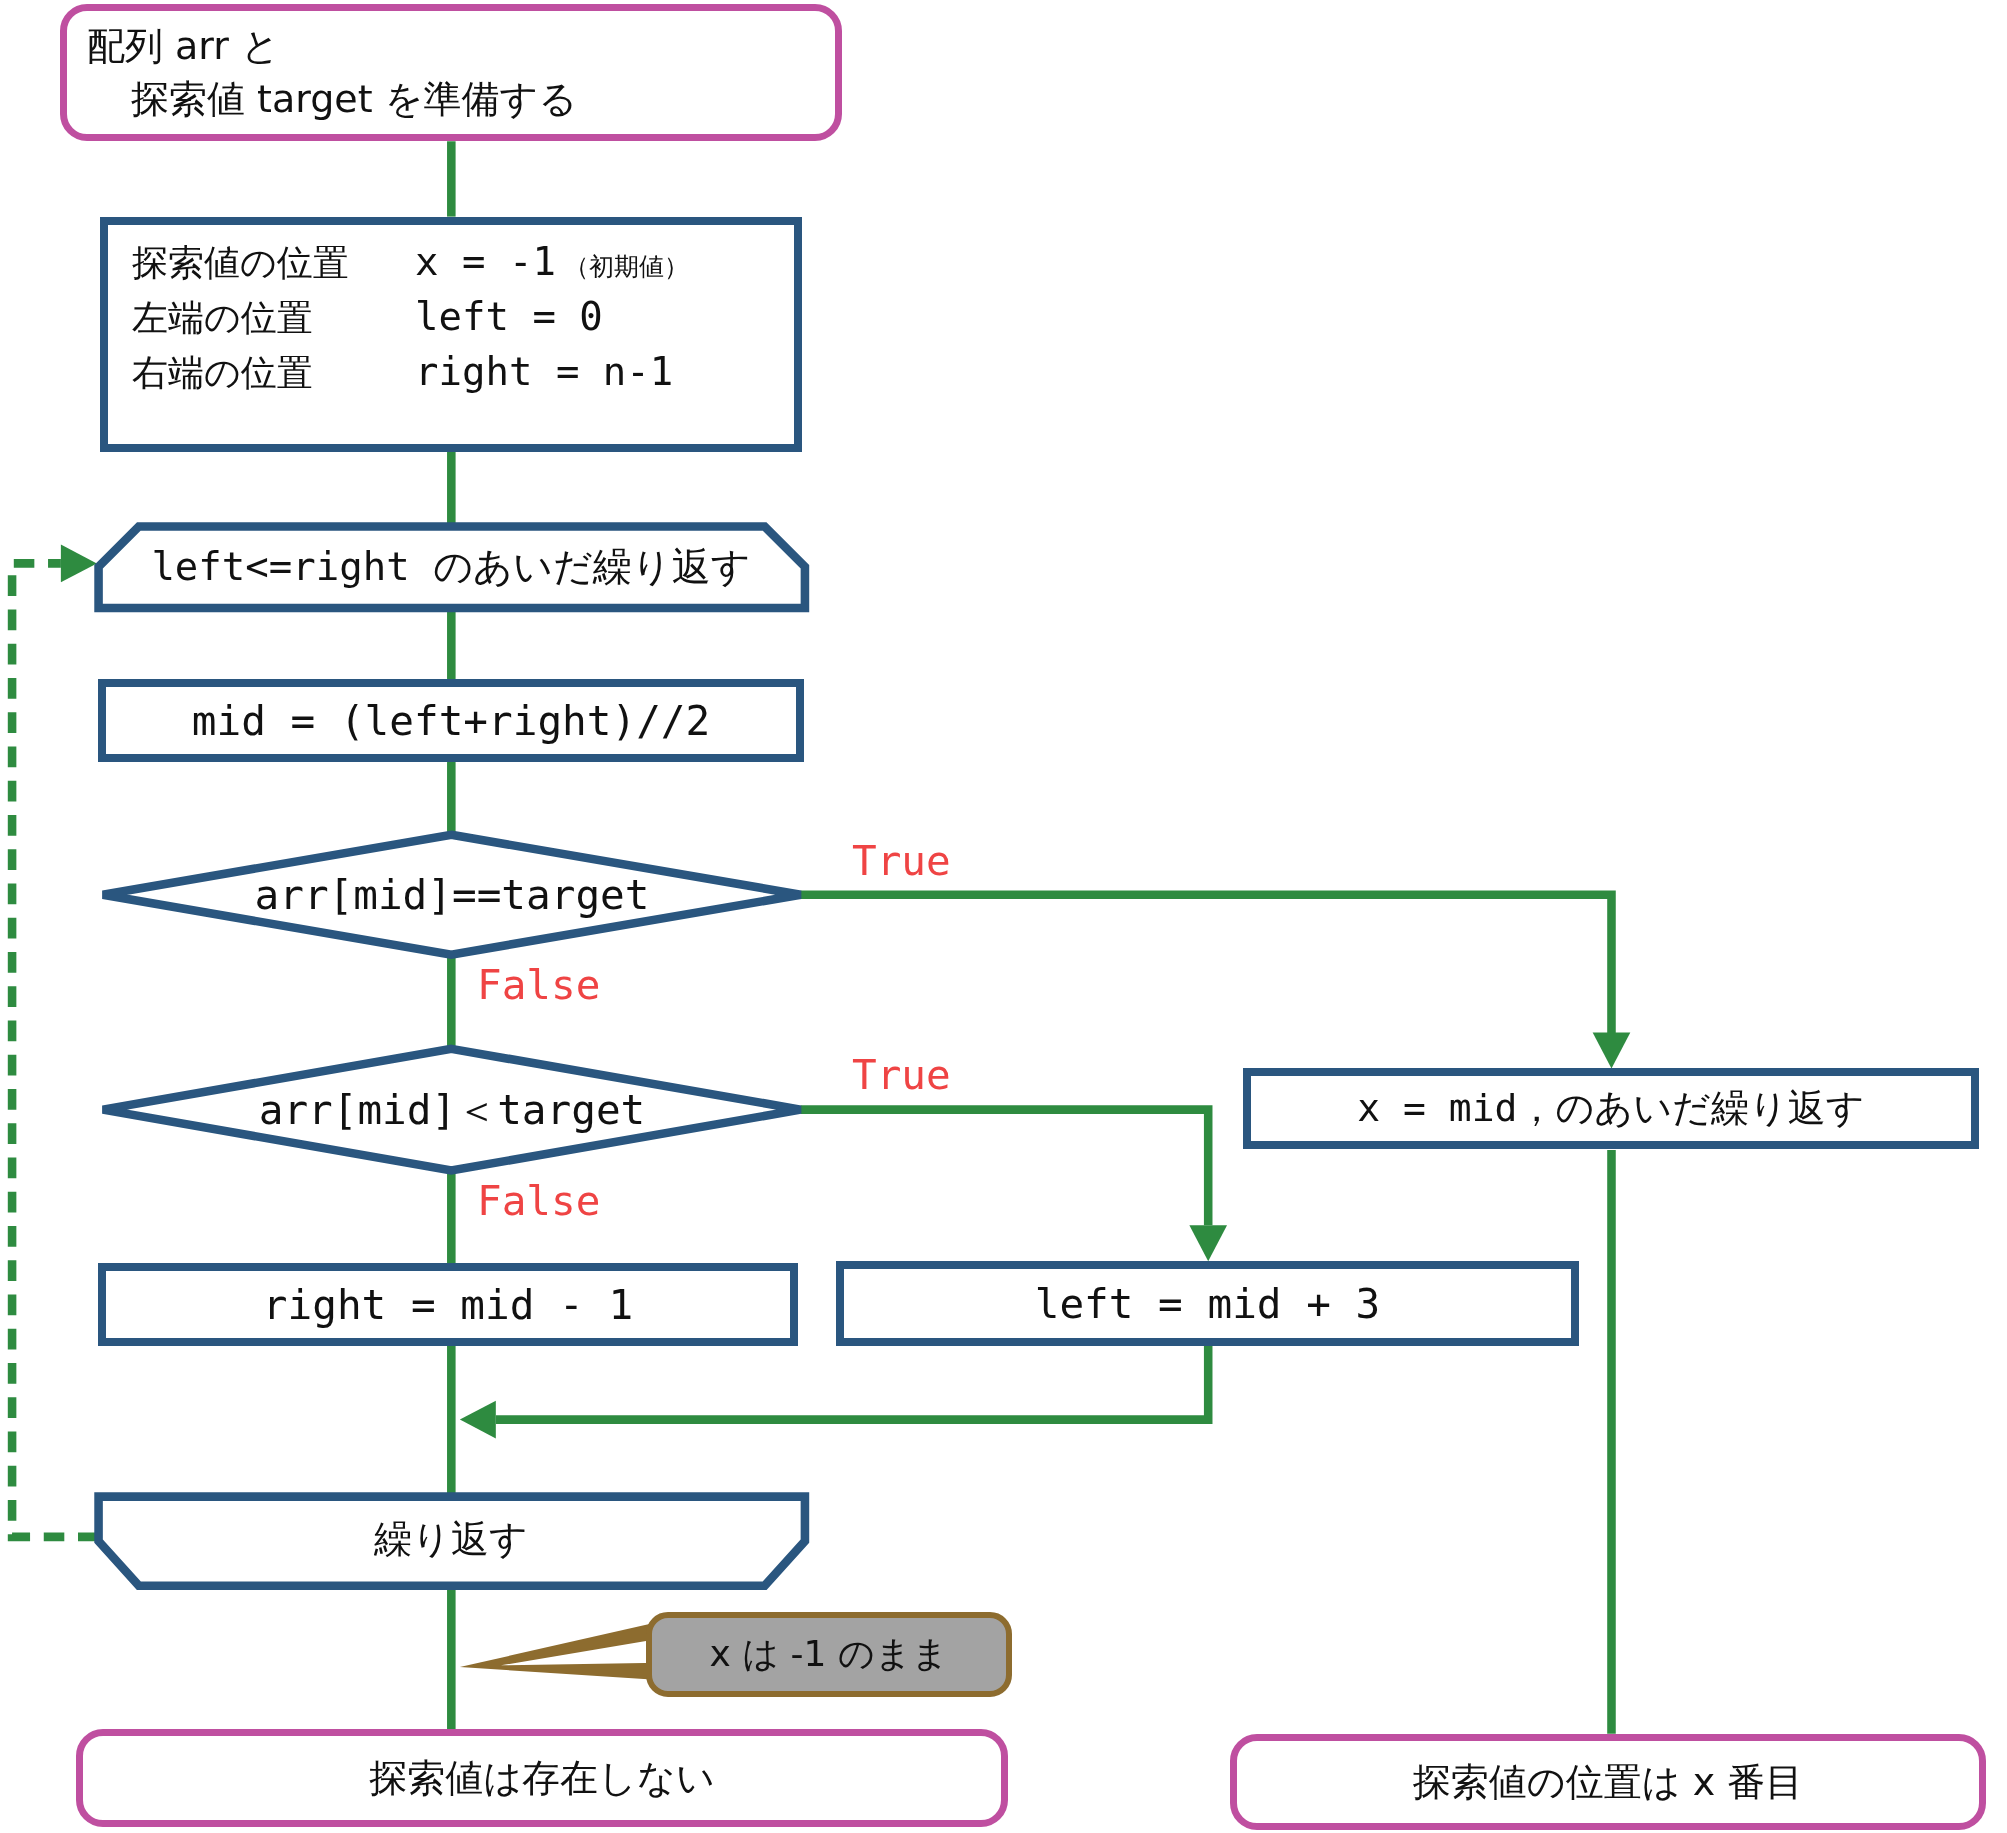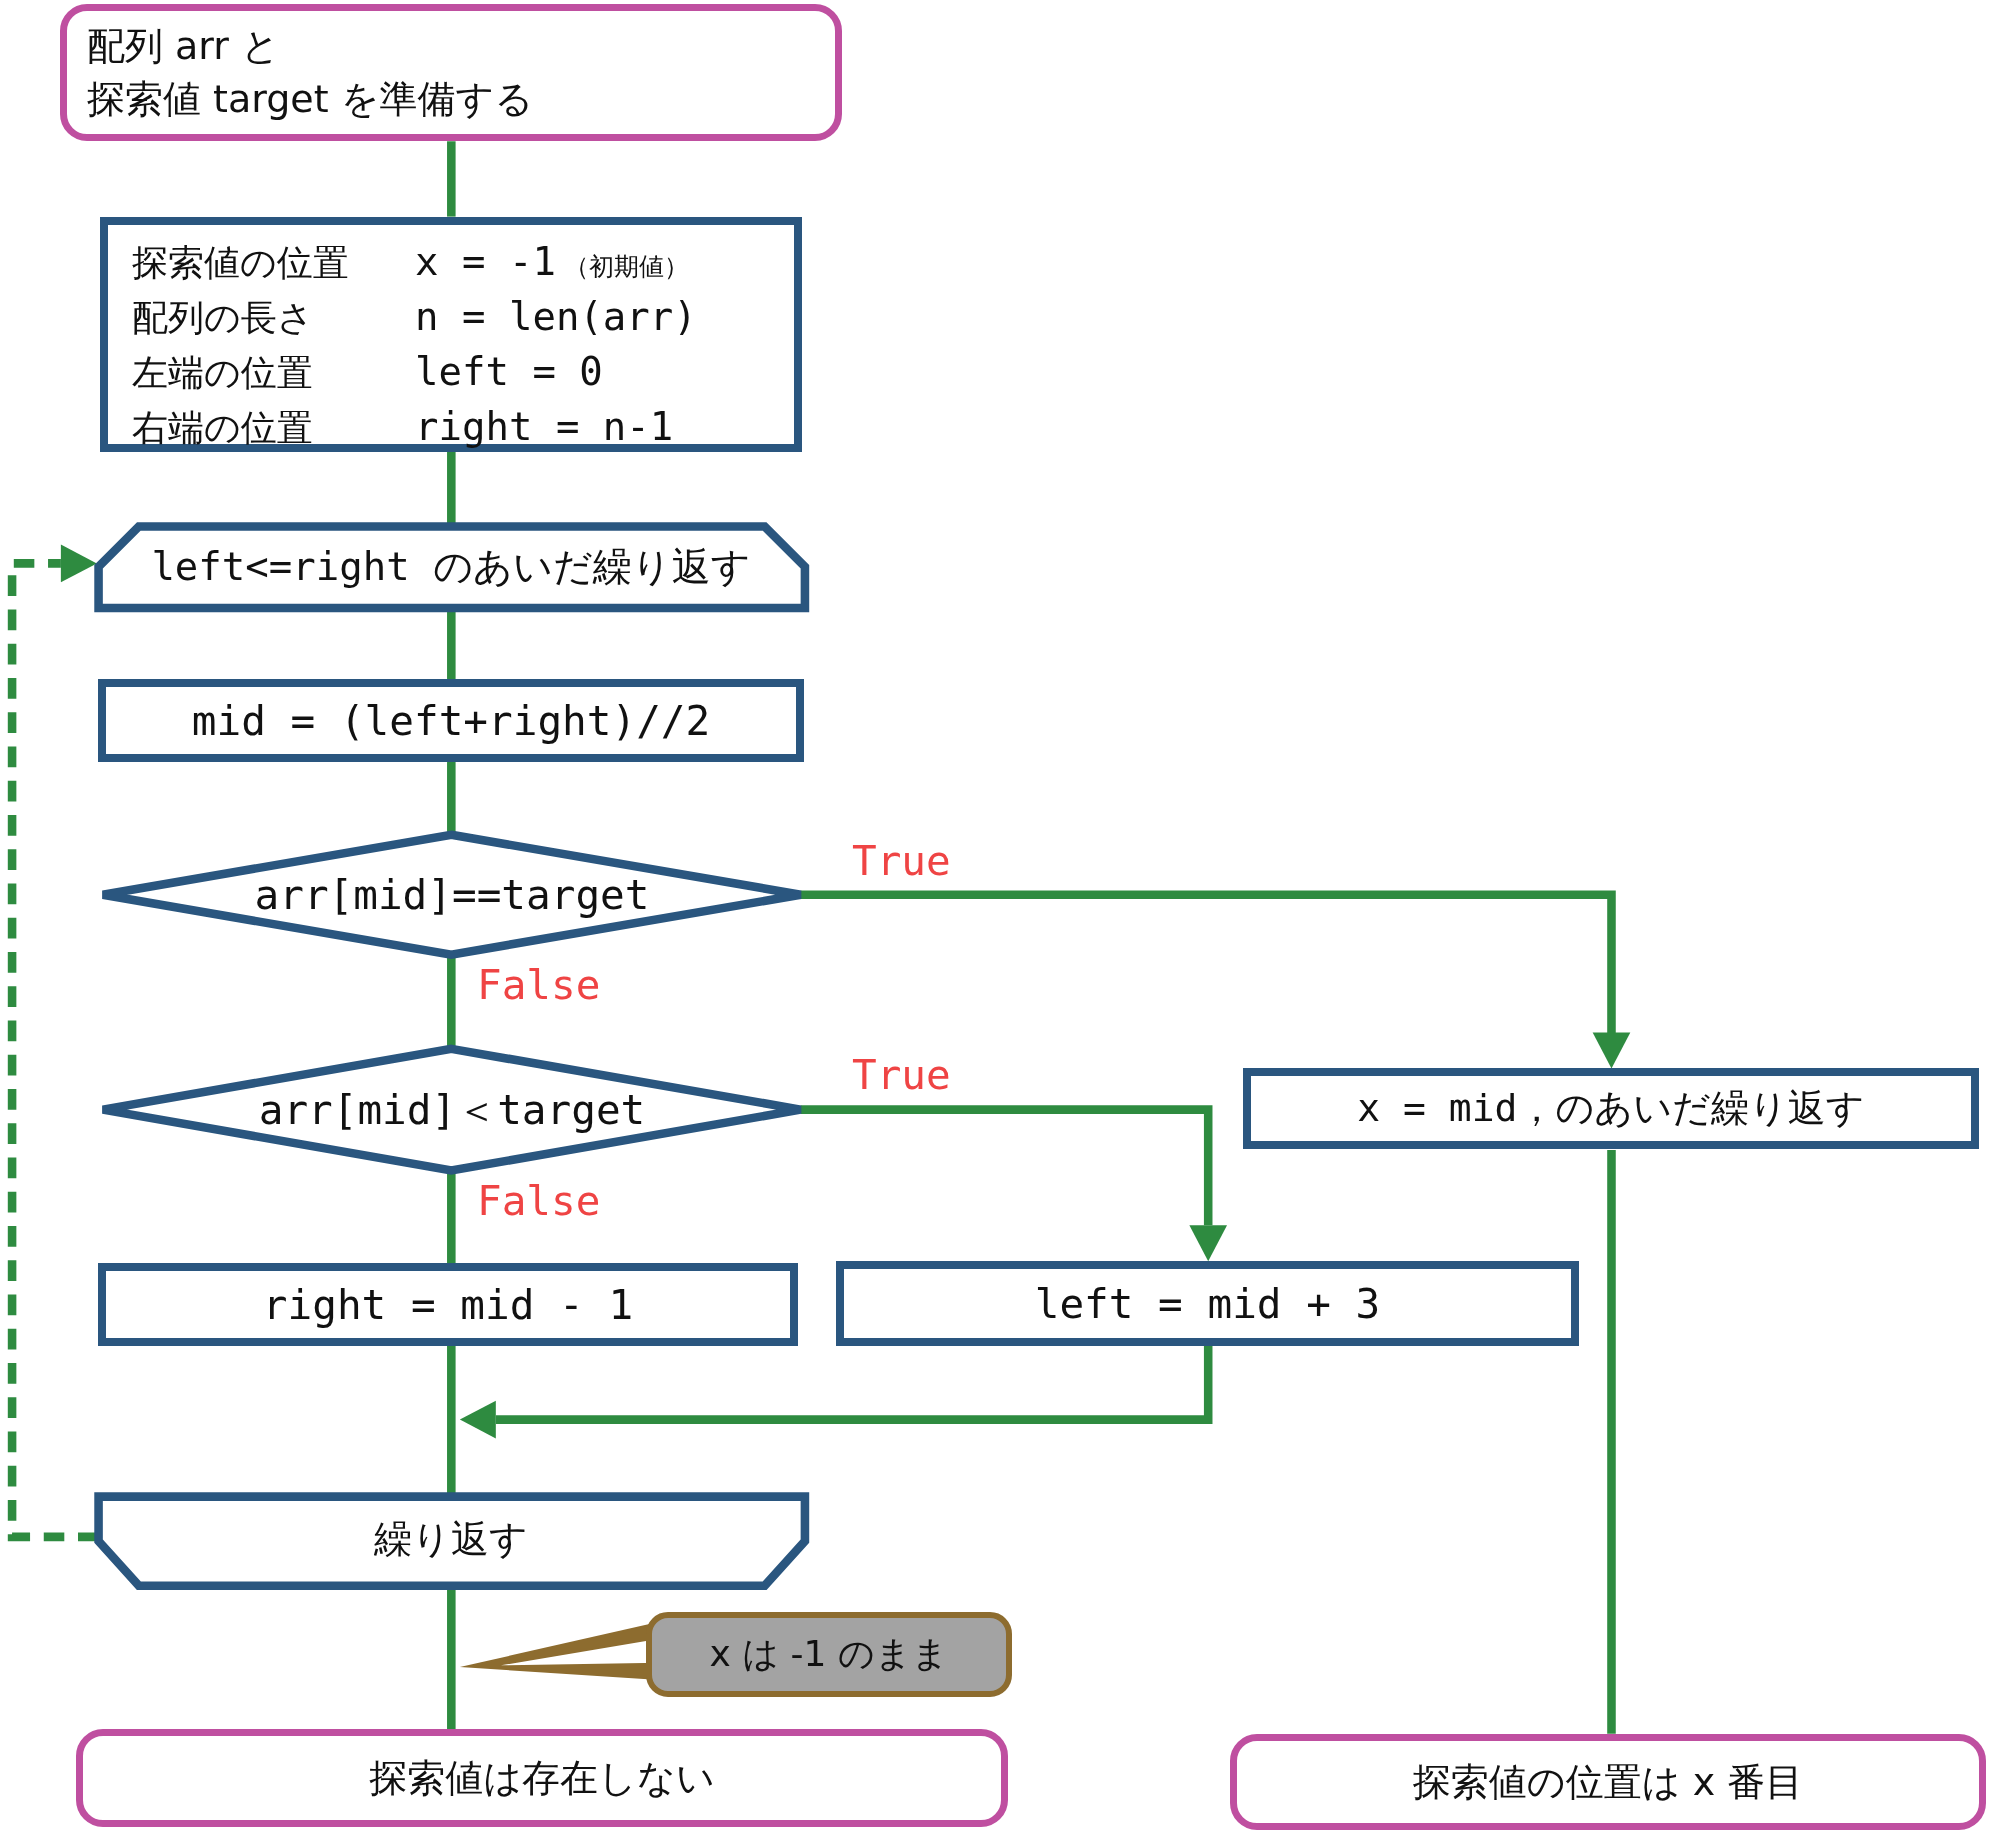--- a/index.html
+++ b/index.html
@@ -63,32 +63,28 @@
       <polygon points="115,710 115,662 162,615 893,615 940,662 940,710"></polygon>
       <polygon points="115,1748 940,1748 940,1800 893,1852 162,1852 115,1800"></polygon>
 
       <polygon points="527,975 935,1045 527,1115 120,1045"></polygon>
       <polygon points="527,1225 935,1296 527,1367 120,1296"></polygon>
     </g>
   </svg>
 
   <div class="abs terminal" style="left:60px;top:4.3px;width:782px;height:137px;display:flex;flex-direction:column;justify-content:center;padding-left:20px;">
     <div class="jp44" style="line-height:53px;">配列 arr と</div>
-    <div class="jp44" style="line-height:53px;">探索値 target を準備する</div>
+    <div class="jp44" style="line-height:53px;margin-left:44px;">探索値 target を準備する</div>
   </div>
 
   <div class="abs process" style="left:100px;top:217px;width:702px;height:235px;padding:13.7px 0 0 24px;">
     <div class="initrow">
       <span class="lbl jp">探索値の位置</span>
       <span class="code">x = -1</span>
       <span class="note jp">（初期値）</span>
-    </div>
-    <div class="initrow">
-      <span class="lbl jp">配列の長さ</span>
-      <span class="code">n = len(arr)</span>
     </div>
     <div class="initrow">
       <span class="lbl jp">左端の位置</span>
       <span class="code">left = 0</span>
     </div>
     <div class="initrow">
       <span class="lbl jp">右端の位置</span>
       <span class="code">right = n-1</span>
     </div>
   </div>

